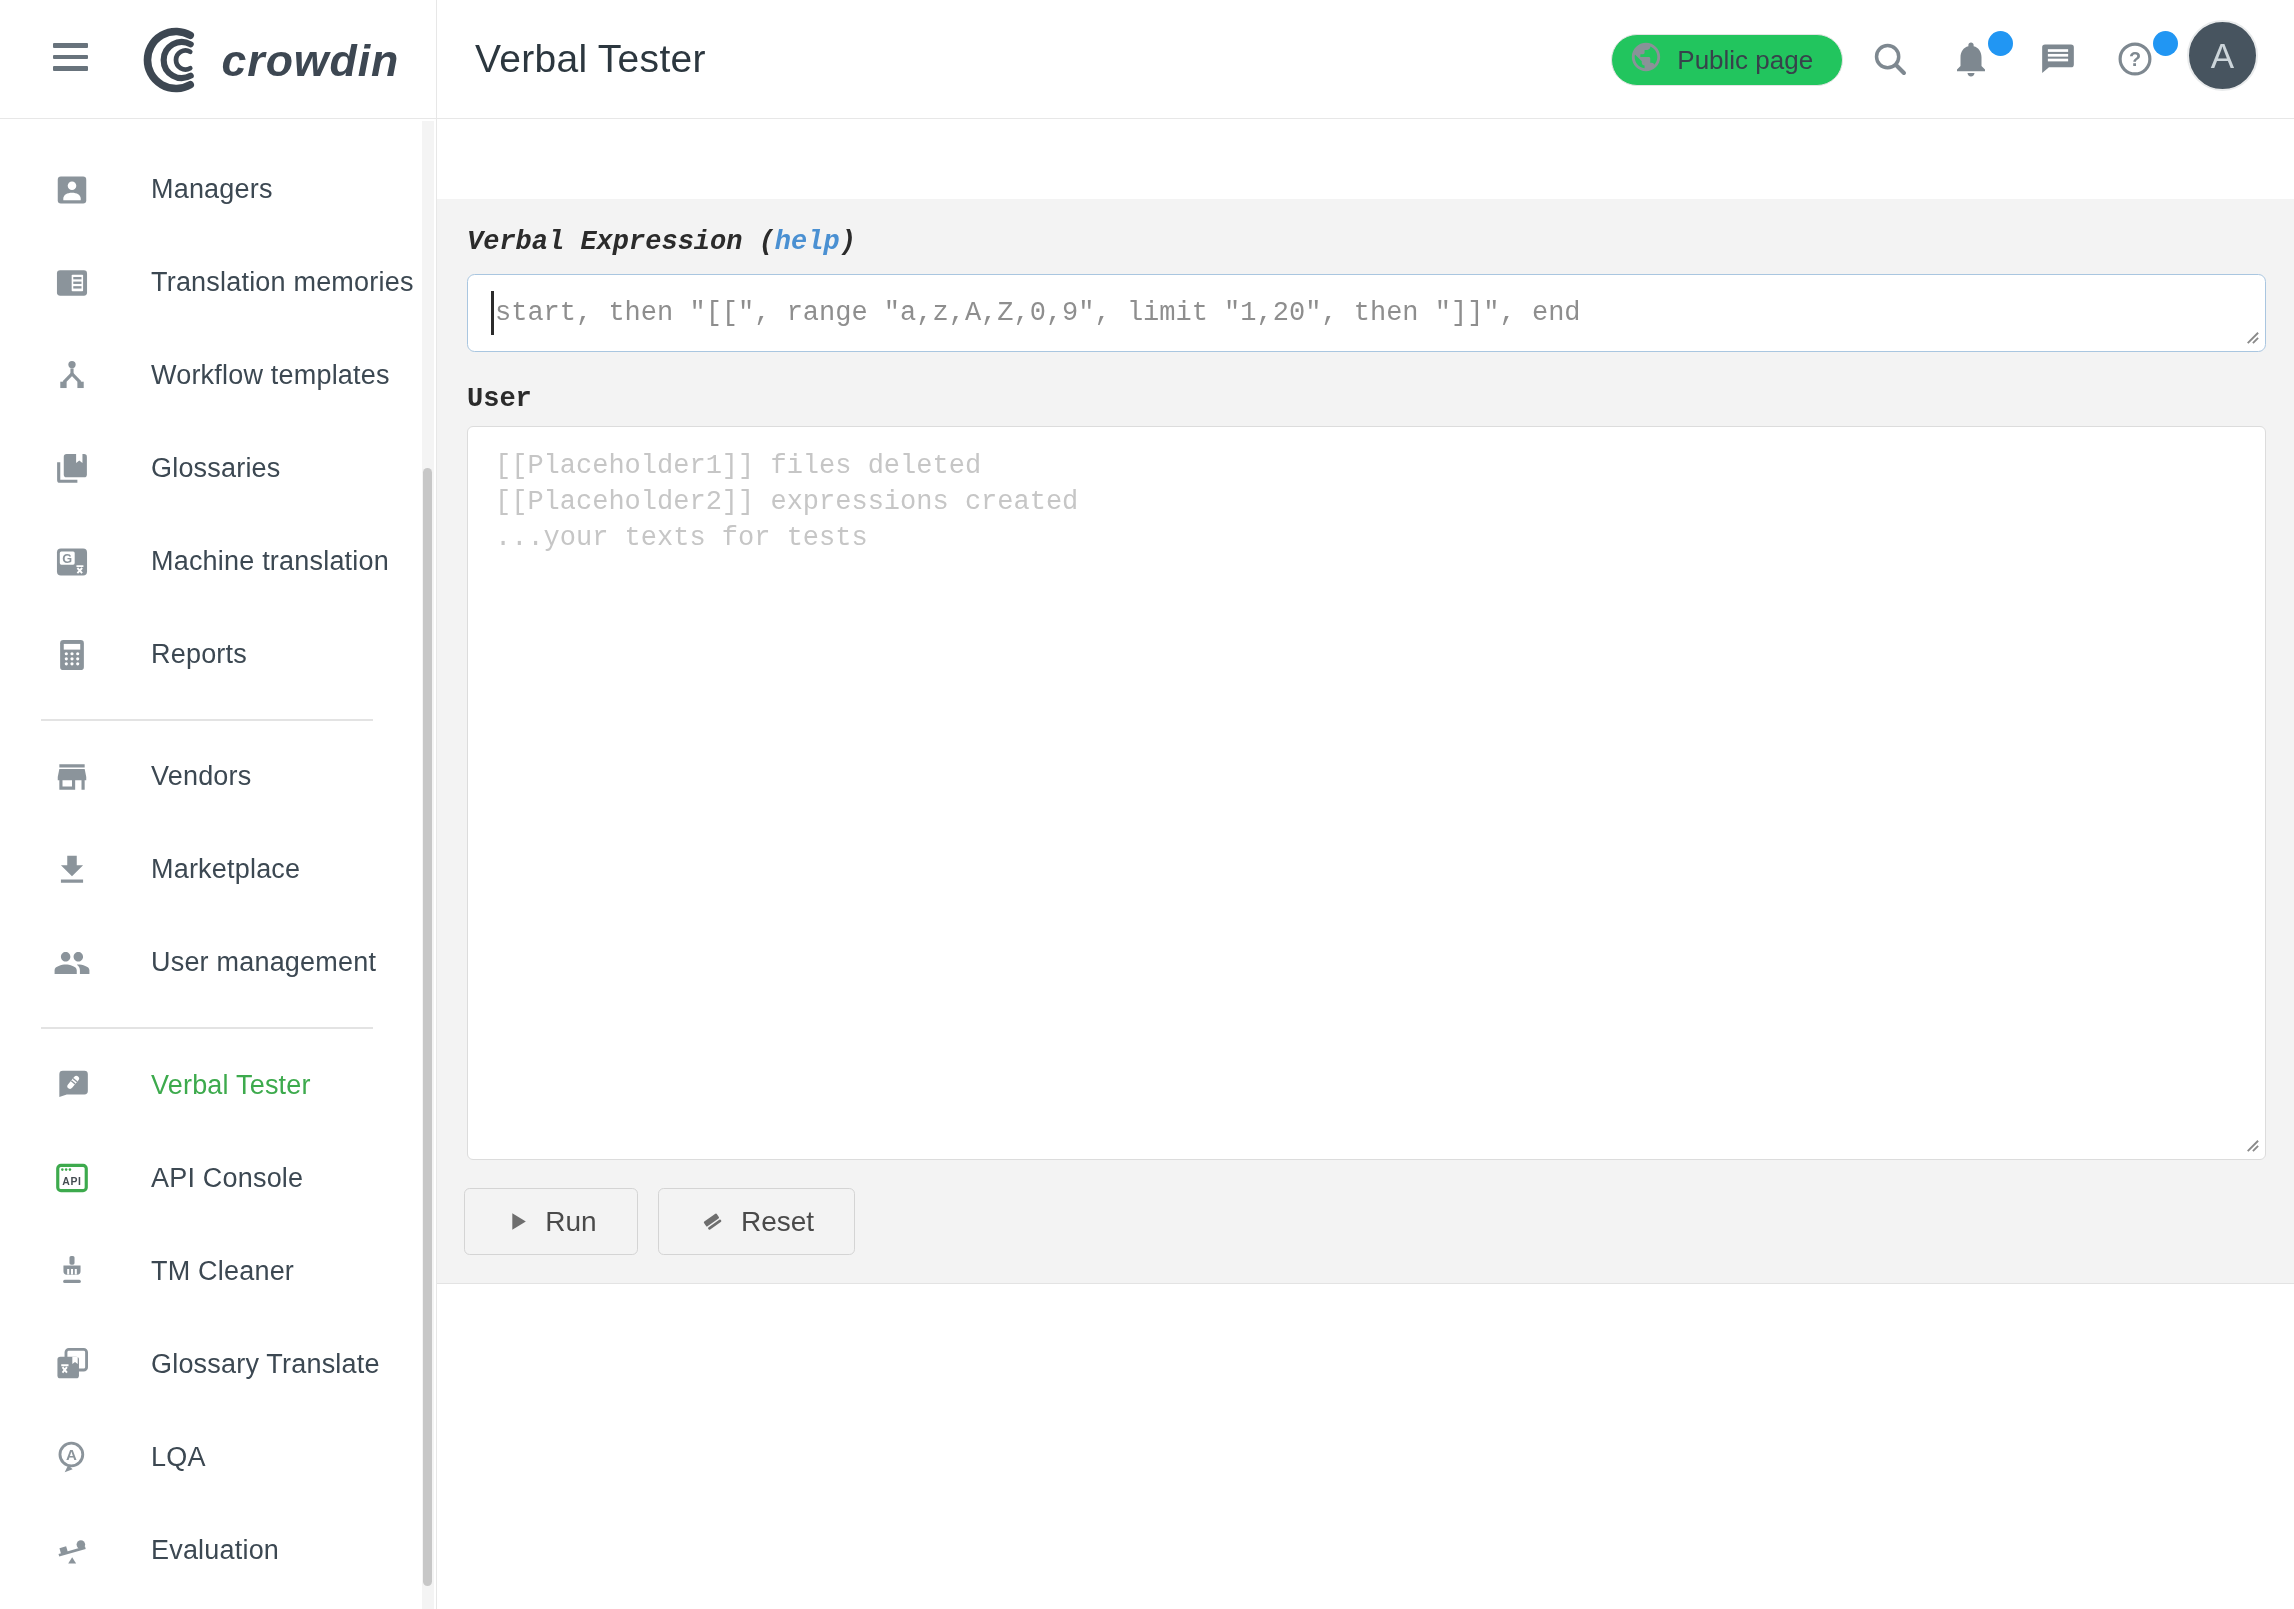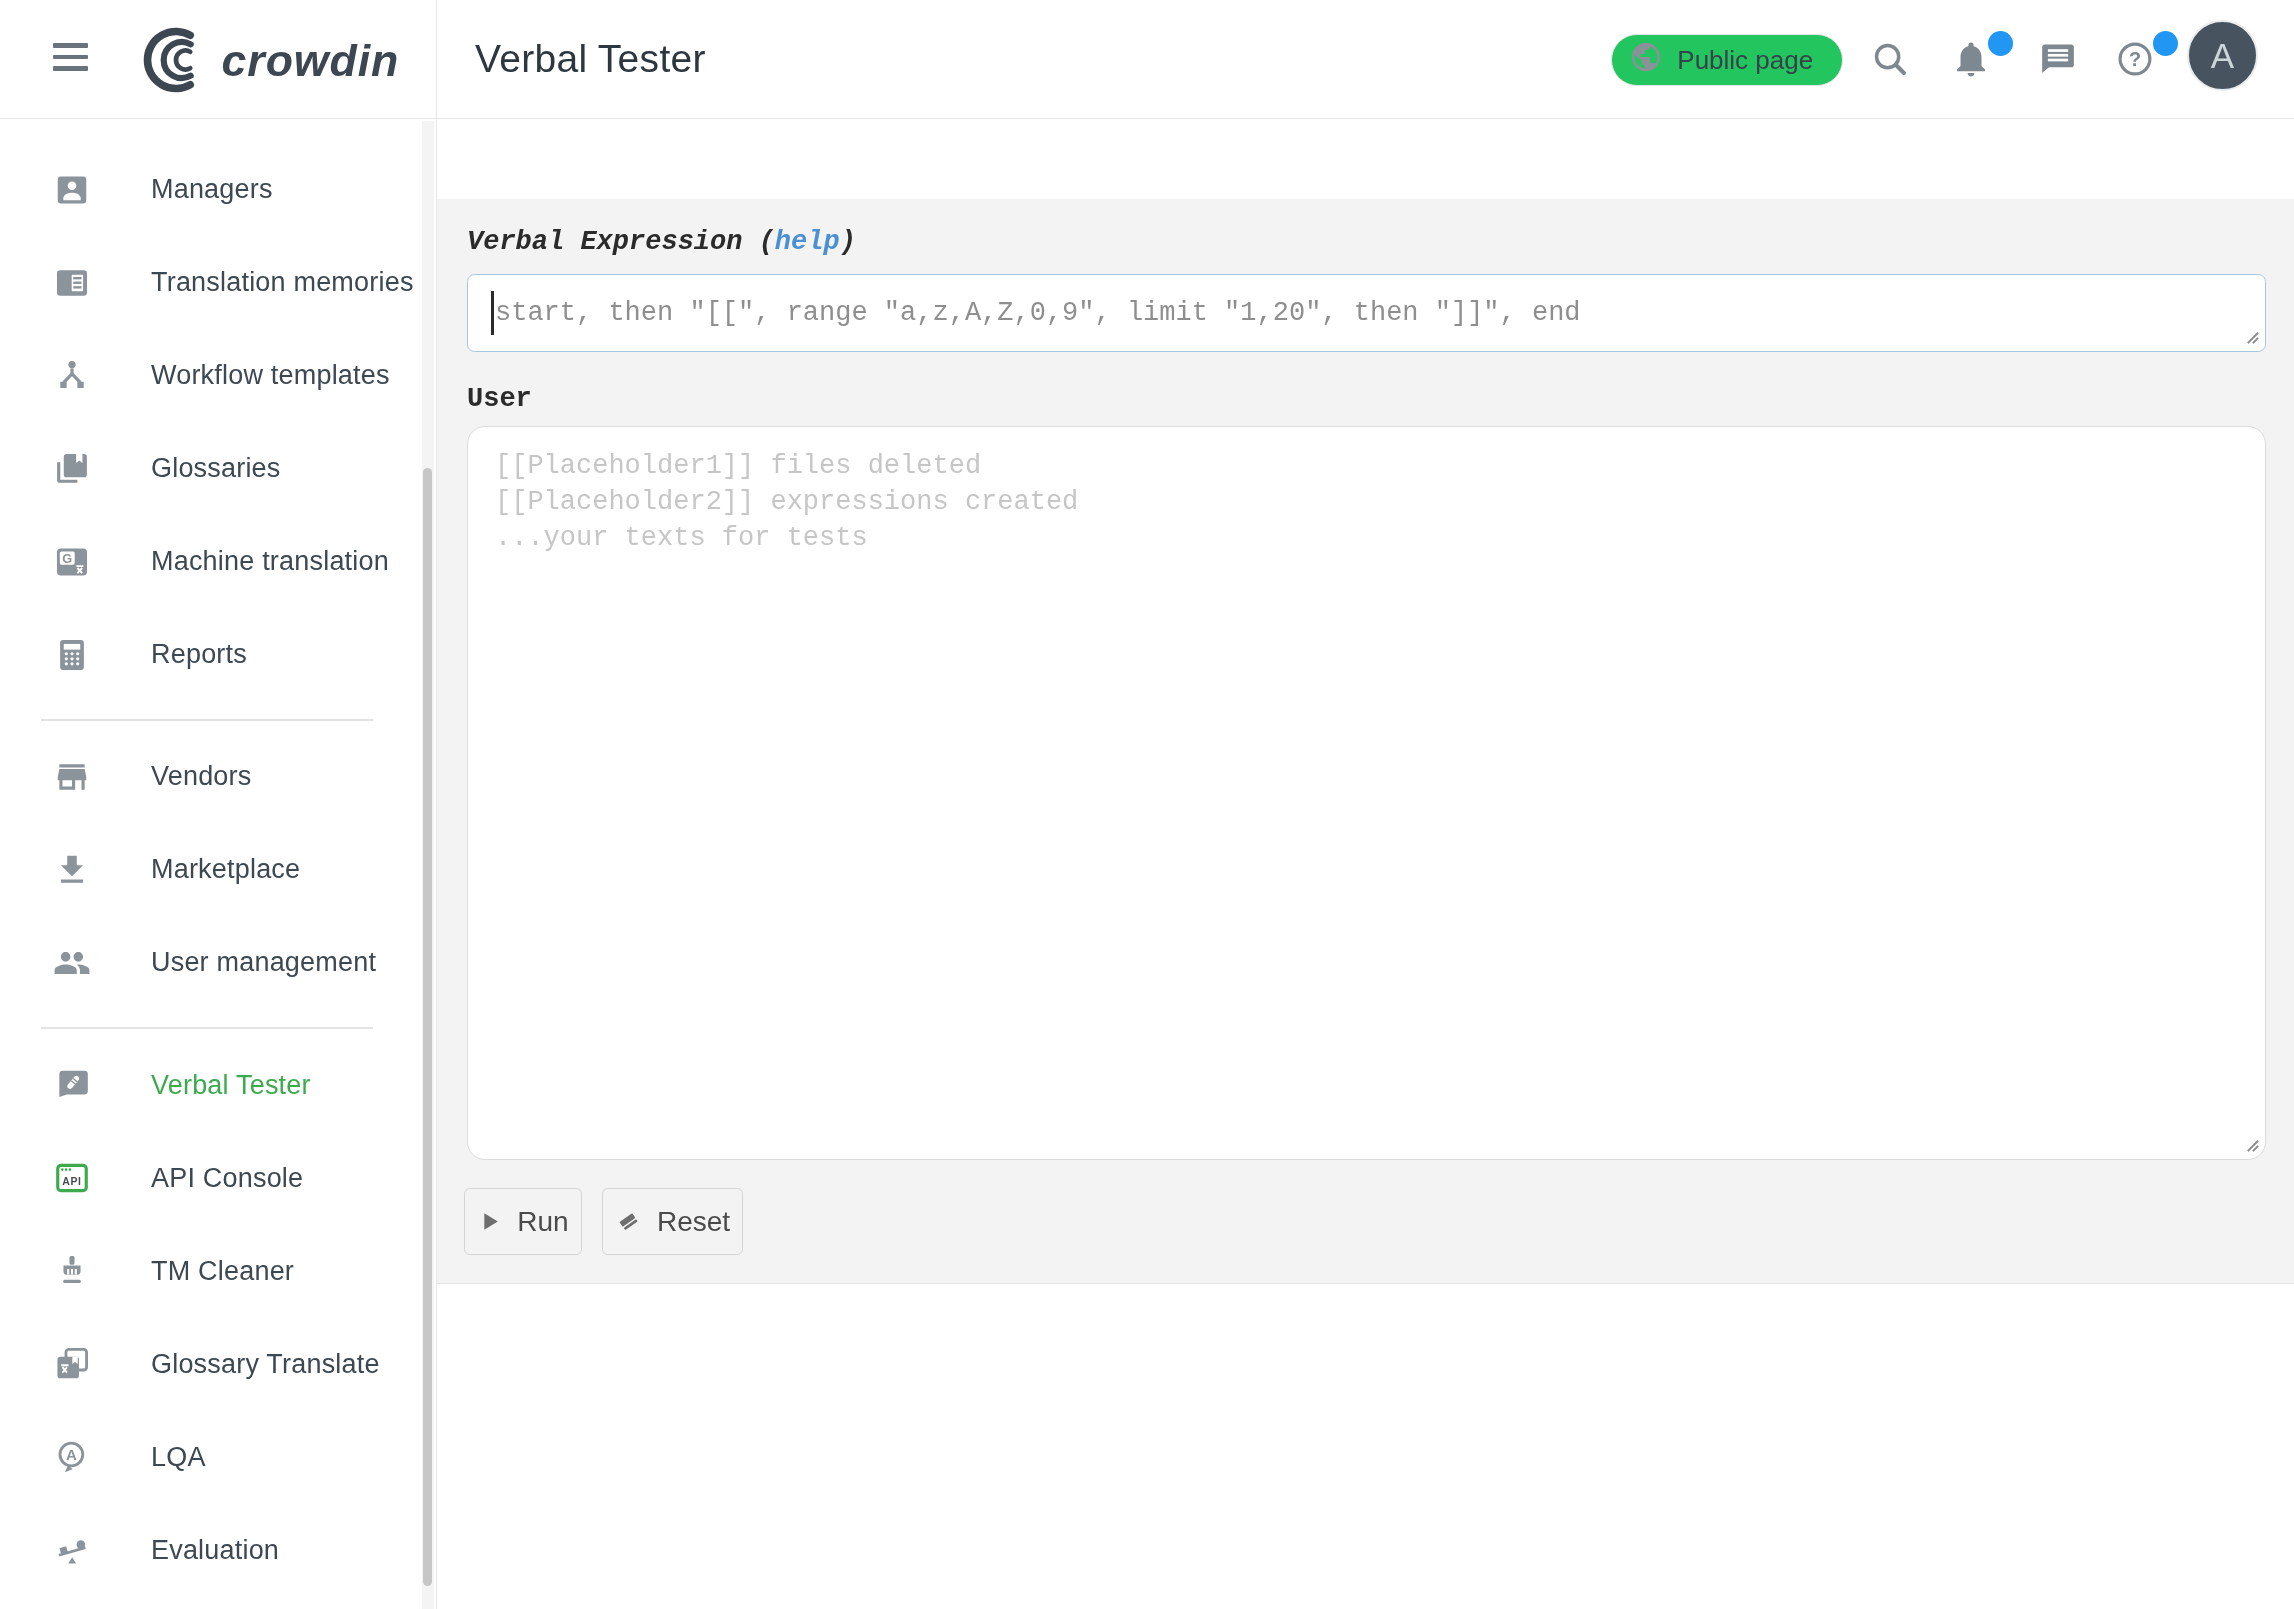--- a/index.html
+++ b/index.html
@@ -57,26 +57,26 @@
   .field-label{position:absolute;left:30px;font-family:"Liberation Mono","DejaVu Sans Mono",monospace;font-weight:bold;font-size:27px;color:#2b2b2b;}
   .lbl-expr{top:28px;font-style:italic;}
   .lbl-text{top:185px;}
   .help-link{color:var(--link-blue);cursor:pointer;text-decoration:none;}
   .field-wrap{position:absolute;left:30px;width:1799px;}
   .wrap-expr{top:75px;height:78px;}
   .wrap-text{top:227px;height:734px;}
   textarea{width:100%;height:100%;font-family:"Liberation Mono","DejaVu Sans Mono",monospace;resize:none;outline:none;display:block;background:#fff;}
   .expr-input{border:1.9px solid var(--input-border);border-radius:7.6px;padding:21px 23px 0 27px;font-size:27px;line-height:34px;color:#444;overflow:hidden;white-space:nowrap;}
   .expr-input::placeholder{color:#8e8e8e;}
-  .text-input{border:1.9px solid #dcdcdc;border-radius:18px;padding:21px 25px 0 27px;font-size:27px;line-height:36px;color:#444;}
+  .text-input{border:1.9px solid #dcdcdc;border-radius:6px;padding:21px 25px 0 27px;font-size:27px;line-height:36px;color:#444;}
   .text-input::placeholder{color:#c6c6c6;}
   .caret{position:absolute;left:24px;top:17px;width:2.9px;height:44px;background:#2b2b2b;}
   .resize-handle{position:absolute;right:5.7px;bottom:6.7px;width:17px;height:17px;pointer-events:none;}
   .btn-row{position:absolute;left:27px;top:989px;display:flex;gap:20px;}
-  .btn{display:inline-flex;align-items:center;gap:15.3px;height:67px;padding:0 12px;background:transparent;border:1.9px solid #d4d4d4;border-radius:5.7px;font-family:"Liberation Sans","DejaVu Sans",sans-serif;font-size:28px;color:#4a4a4a;cursor:pointer;}
+  .btn{display:inline-flex;align-items:center;gap:15.3px;height:67px;padding:0 40px;background:transparent;border:1.9px solid #d4d4d4;border-radius:5.7px;font-family:"Liberation Sans","DejaVu Sans",sans-serif;font-size:28px;color:#4a4a4a;cursor:pointer;}
   .btn svg{display:block;}
 </style>
 </head>
 <body>
 
 <div class="page" data-name="page">
 
   <aside class="sidebar" data-name="sidebar">
     <div class="sidebar-header" data-name="sidebar-header">
       <button class="hamburger" data-name="menu-icon">

